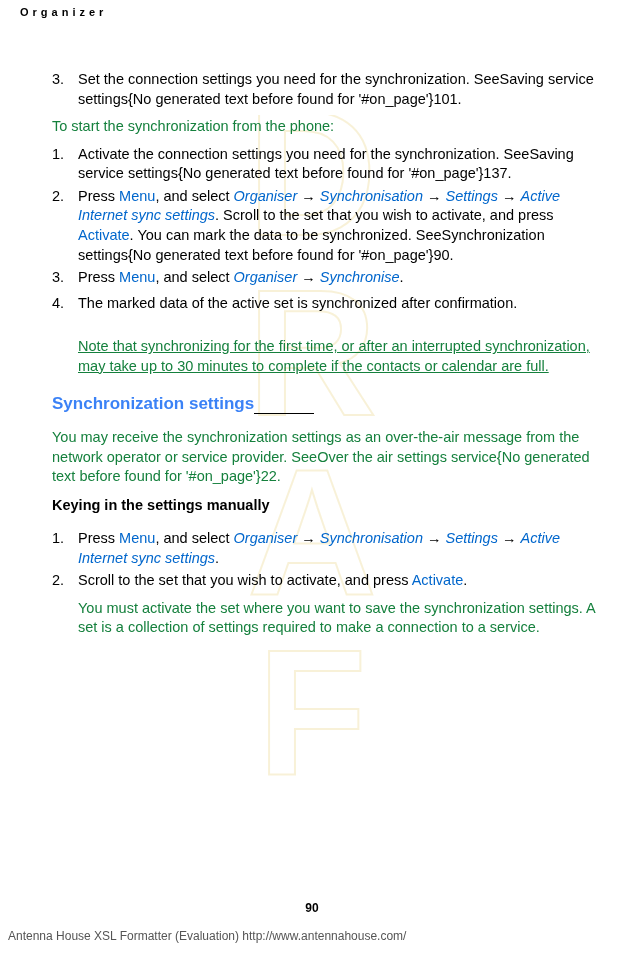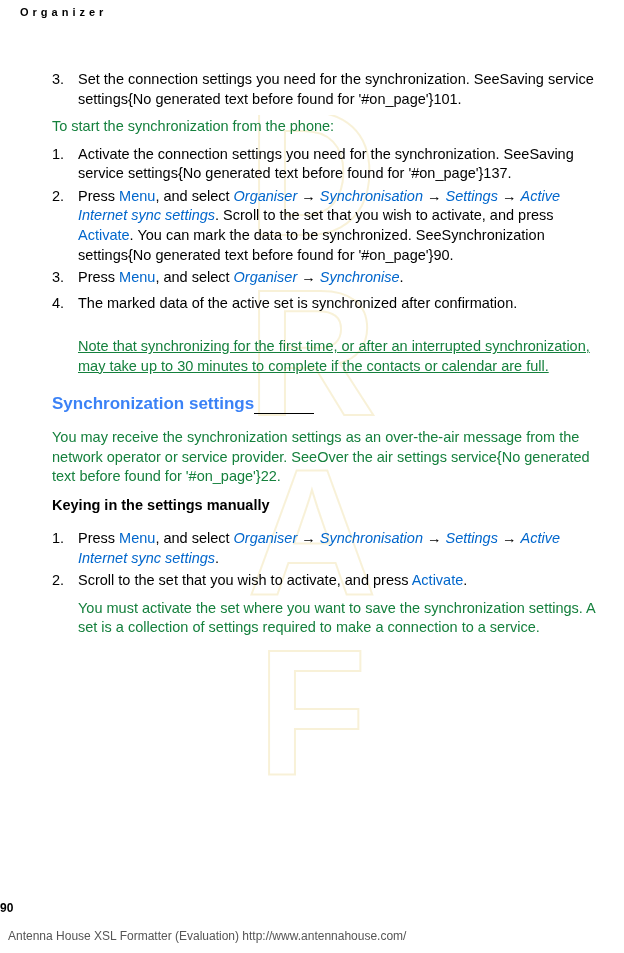--- a/index.html
+++ b/index.html
@@ -104,21 +104,21 @@
       font-style: italic;
     }
     .arrow {
       color: #000;
     }
     .page-number {
       position: absolute;
       bottom: 38px;
       left: 0;
       width: 100%;
-      text-align: left;
+      text-align: center;
       font-size: 12px;
       font-weight: bold;
       color: #000;
     }
     .footer {
       position: absolute;
       bottom: 10px;
       left: 8px;
       font-size: 12px;
       color: #555;

